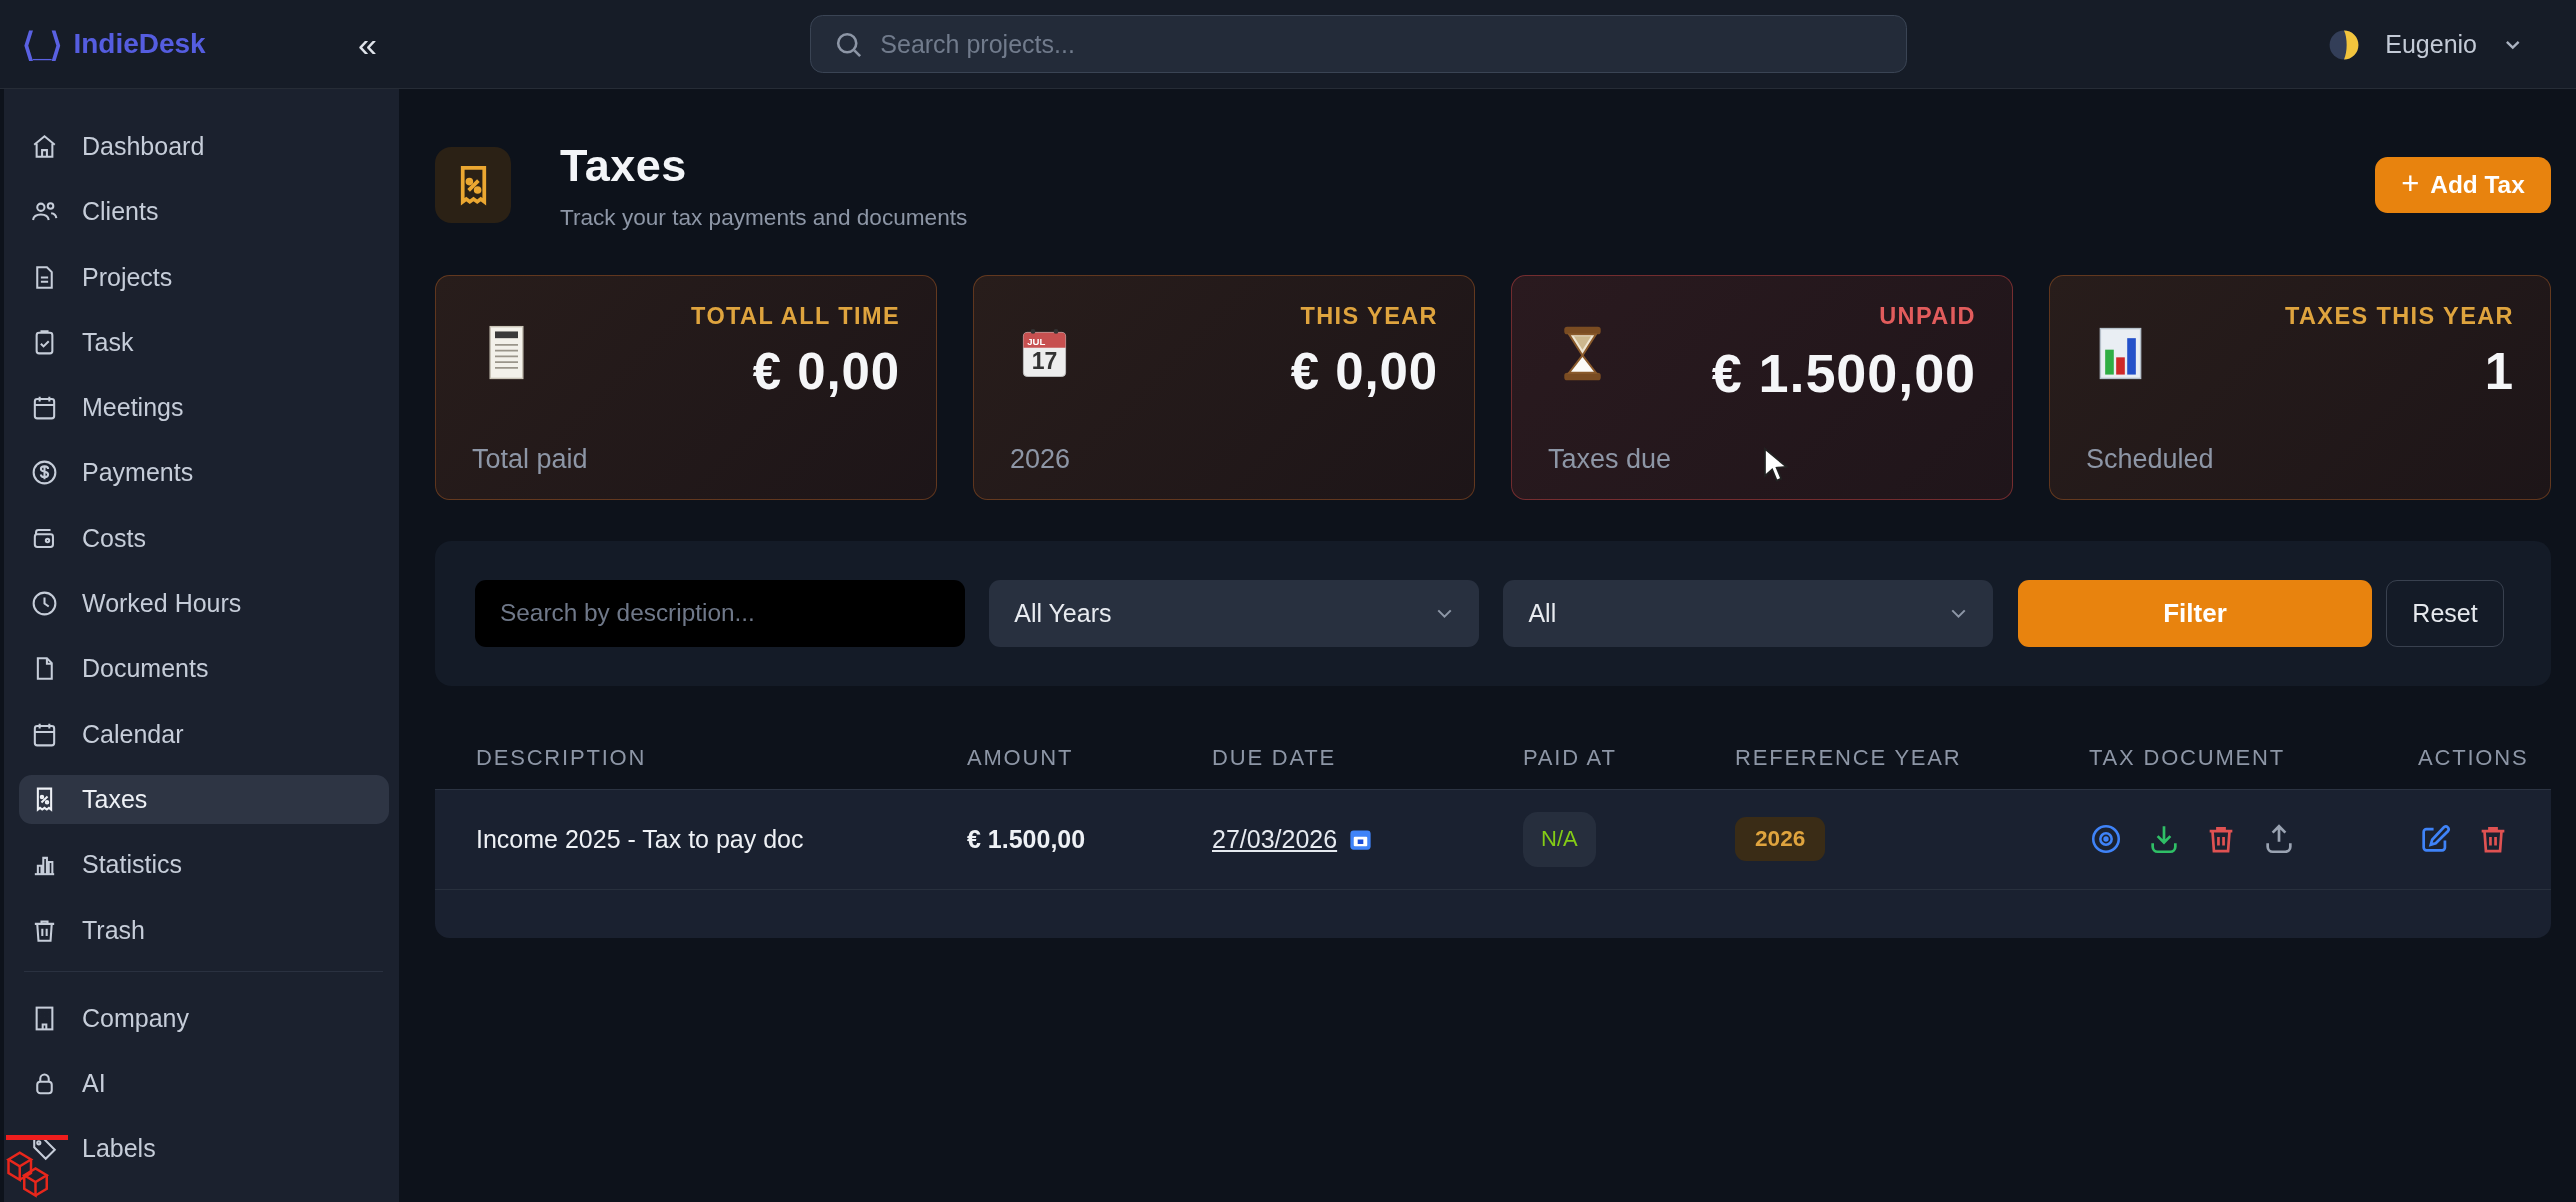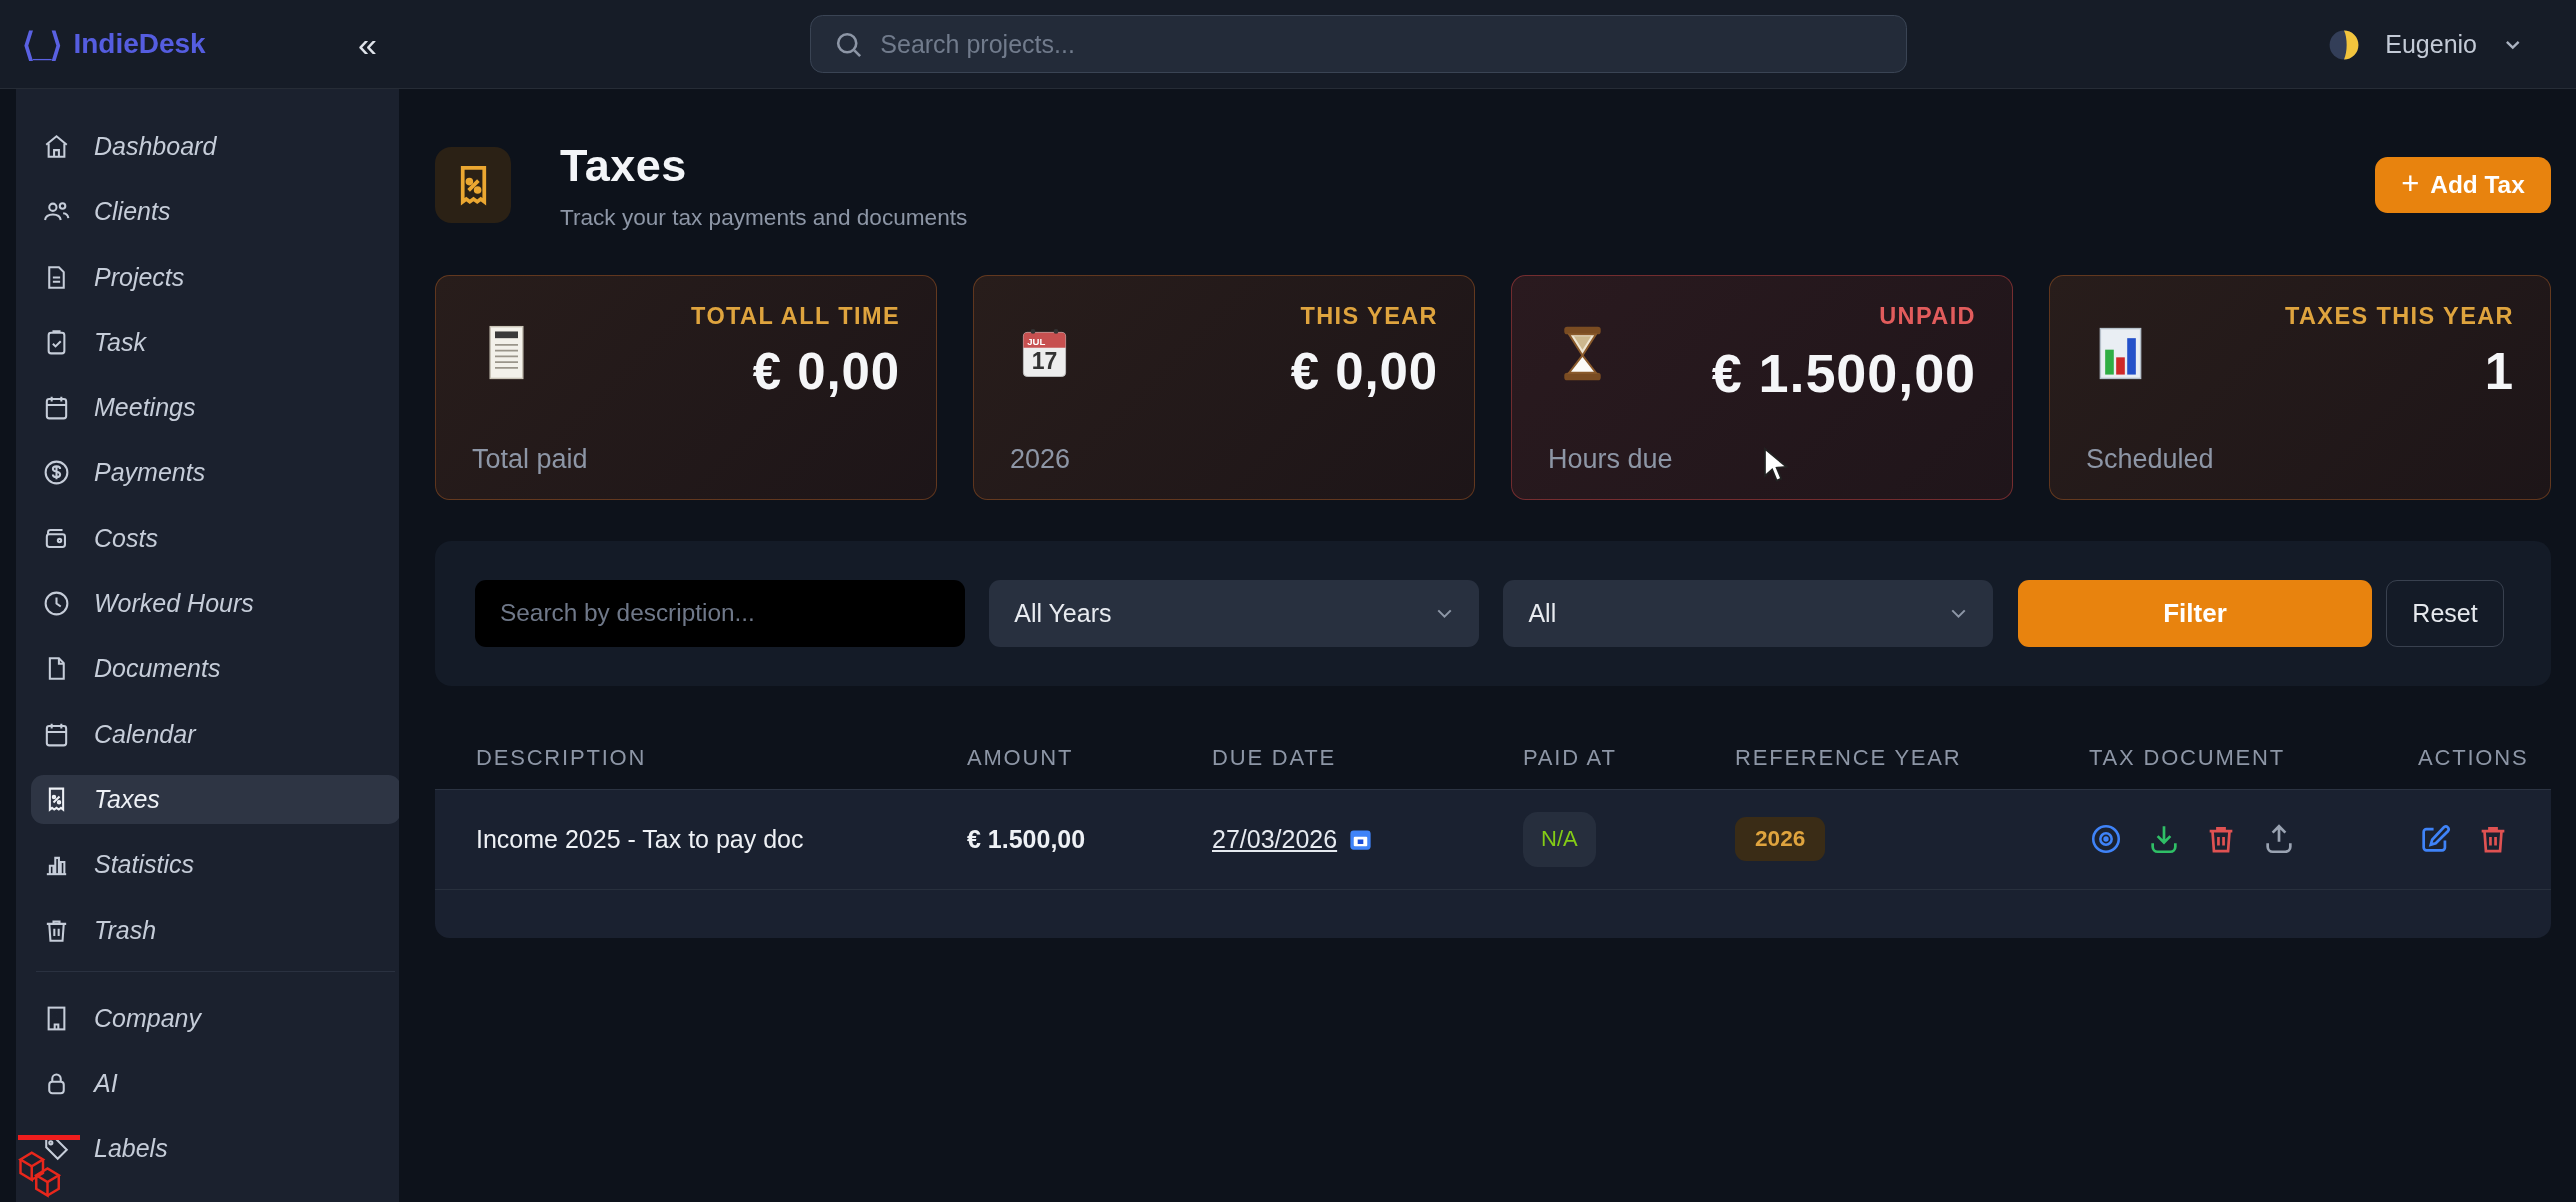--- a/index.html
+++ b/index.html
@@ -19,22 +19,22 @@
     background:#232b39; border:1.8px solid #3a4454; border-radius:12.7px;
     display:flex; align-items:center; padding:8px 22px; }
   .search-wrap svg { flex:0 0 auto; }
   .search-wrap input { background:transparent; border:none; outline:none; color:#cfd5de;
     font-size:25px; margin-left:16.3px; width:100%; font-family:"Liberation Sans",sans-serif; }
   .search-wrap input::placeholder { color:#717b8c; }
   .user-area { position:absolute; right:52px; top:0; height:89px; display:flex; align-items:center; gap:23.5px; }
   .user-name { color:#c3cad6; font-size:25px; }
 
   
-  .sidebar { position:absolute; top:89px; left:16px; width:399px; height:1113px;
-    background:#1b212e; padding:33px 14.5px 0 14.5px;font-style:italic; }
+  .sidebar { position:absolute; top:89px; left:4px; width:399px; height:1113px;
+    background:#1b212e; padding:33px 14.5px 0 14.5px; }
   .nav-item { display:flex; align-items:center; height:49px; margin-bottom:16.3px;
     padding:0 9px 0 11px; border-radius:12.7px; color:#c6cdd9; cursor:pointer; }
   .nav-item svg { width:29px; height:29px; flex:0 0 auto; }
   .nav-item span.lbl { font-size:25px; margin-left:23.5px; }
   .nav-item.active { background:#2e3544; color:#eef1f6; }
   .nav-divider { border:none; border-top:0.9px solid #2a3140; margin:11px 5.4px 22px 5.4px; }
 
   
   .debug-toggle { position:absolute; left:0px; bottom:0px; width:60px; height:56px; z-index:50; }
   .debug-bar { position:absolute; left:1.8px; top:-11px; width:62px; height:5.4px; background:#ef1d1d; }
@@ -347,21 +347,21 @@
             <rect x="17" y="56" width="38" height="8" rx="3" fill="#7a4c22"></rect>
             <path d="M22 16h28L36 38z" fill="#efe6d2" stroke="#8a5a2b" stroke-width="2"></path>
             <path d="M22 56h28L36 38z" fill="#fbfaf6" stroke="#8a5a2b" stroke-width="2"></path>
             <path d="M27 18h18l-9 14z" fill="#cdb88e"></path>
           </svg>
           <div class="card-right">
             <div class="card-label">UNPAID</div>
             <div class="card-value">€ 1.500,00</div>
           </div>
         </div>
-        <div class="card-sub">Hours due</div>
+        <div class="card-sub">Taxes due</div>
       </div>
 
       <div class="card">
         <div class="card-top">
           <svg class="card-emoji" viewBox="0 0 72 72">
             <rect x="15" y="10" width="42" height="52" fill="#e9eef3" stroke="#b6c0ca" stroke-width="1.5"></rect>
             <rect x="20" y="32" width="9" height="26" fill="#2fae44"></rect>
             <rect x="31.5" y="40" width="9" height="18" fill="#cf2828"></rect>
             <rect x="43" y="20" width="9" height="38" fill="#2451c9"></rect>
           </svg>

